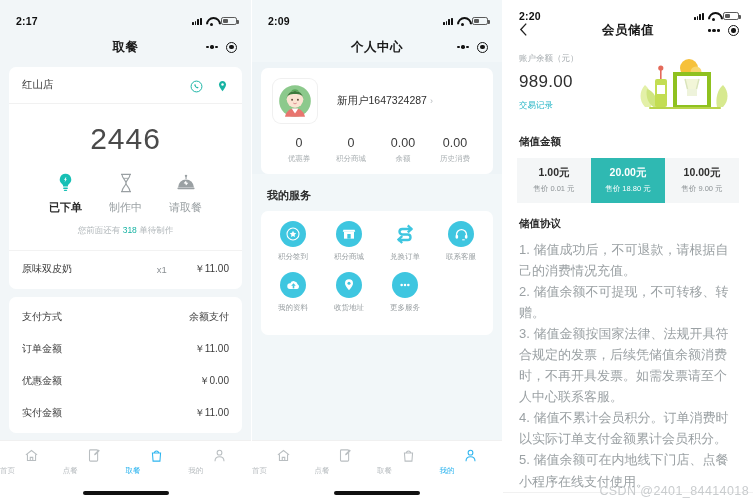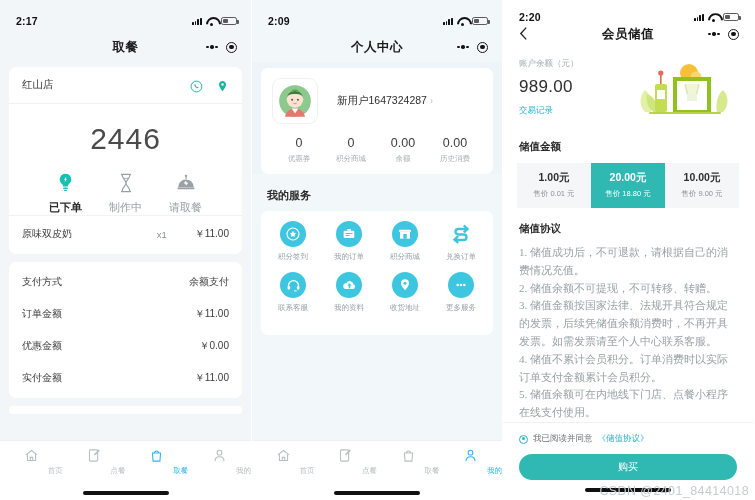--- a/index.html
+++ b/index.html
@@ -81,21 +81,21 @@
 
   .kv-card { background:#fff; margin: 8px 9px 0; border-radius:7px; padding: 4px 13px; }
   .kv { display:flex; align-items:center; justify-content:space-between; padding: 9px 0; font-size: 10px; color:#3a3a3a; }
   .kv .v { color:#3c3c3c; }
 
   
   .tabbar {
     height: 46px; background:#fff; border-top:1px solid #f0f0f0;
     display:flex; align-items:flex-start; padding-top: 5px;
   }
-  .tab { flex:1; text-align:right; }
+  .tab { flex:1; text-align:left; }
   .tab .tglyph { height: 18px; display:flex; align-items:center; justify-content:center; color:#b9bec1; }
   .tab .tlbl { font-size: 7.5px; color:#b9bec1; margin-top: 2px; }
   .tab.on .tglyph, .tab.on .tlbl { color:#2fb5ef; }
   .homebar { height: 14px; background:#fff; display:flex; align-items:center; justify-content:center; }
   .homebar i { display:block; width: 86px; height: 3.4px; background:#111; border-radius:2px; }
 
   
   .p2 { background:#f2f7f9; height:100%; display:flex; flex-direction:column; }
   .p2-head { background:#eef4f7; padding: 6px 0 0; }
   .user-card { background:#fff; margin:0 9px; border-radius:7px; padding: 11px 12px 10px; }
@@ -129,21 +129,21 @@
   .sec-title { font-size: 10.5px; font-weight:bold; color:#2b2b2b; margin: 14px 0 0 16px; }
   .amt-row { display:flex; gap: 0; margin: 9px 14px 0; }
   .amt { flex:1; background:#f4f6f7; padding: 8px 0 9px; text-align:center; }
   .amt.sel { background:#2fb9b2; }
   .amt .big { font-size: 10.5px; font-weight:bold; color:#2e2e2e; }
   .amt .sub { font-size: 7.5px; color:#8d9396; margin-top: 4px; }
   .amt.sel .big, .amt.sel .sub { color:#fff; }
 
   .agr-title { font-size: 10.5px; font-weight:bold; color:#2b2b2b; margin: 14px 0 0 16px; }
   .agr-list { margin: 8px 16px 0; }
-  .agr-list li { list-style:none; font-size: 11px; line-height: 1.62; color:#9ba1a4;font-family:Liberation Serif, serif; }
+  .agr-list li { list-style:none; font-size: 13px; line-height: 1.62; color:#9ba1a4; }
 
   .p3-foot { margin-top:auto; padding: 0 16px 0; border-top:1px solid #f1f1f1; }
   .agree { display:flex; align-items:center; gap:5px; padding: 10px 0 9px; }
   .radio { width: 9px; height: 9px; border-radius:50%; border: 1.4px solid #27b6c6; position:relative; }
   .radio:after{ content:""; position:absolute; left:1.6px; top:1.6px; width:3.4px; height:3.4px; border-radius:50%; background:#27b6c6; }
   .agree .t1 { font-size: 8.5px; color:#6b7174; }
   .agree .t2 { font-size: 8.5px; color:#27b6c6; }
   .buy {
     display:block; width:100%; height: 26px; border:none; border-radius: 13px;
     background:#2fb9b2; color:#fff; font-size: 10px; font-family: inherit;
@@ -241,20 +241,25 @@
                 <rect x="2" y="19.4" width="24" height="2.3" rx="1.1" fill="#9aa0a3"></rect>
                 <rect x="13.2" y="3.5" width="1.7" height="4" rx=".8" fill="#9aa0a3"></rect>
                 <circle cx="14" cy="3" r="1.7" fill="#9aa0a3"></circle>
                 <path d="M11 13l3-3.2 1 3h2.3l-3.3 3.6-1-2.8H11z" fill="#fff"></path>
               </svg>
             </div>
             <div class="lbl">请取餐</div>
           </div>
         </div>
 
+        <div class="queue">
+          <span>您前面还有</span>
+          <b>318</b>
+          <span>单待制作</span>
+        </div>
 
         <div class="item-row">
           <span>原味双皮奶</span>
           <span class="item-qty">x1</span>
           <span class="item-price">￥11.00</span>
         </div>
       </div>
 
       <div class="kv-card">
         <div class="kv">
@@ -402,31 +407,20 @@
         <div class="svc">
           <div class="bub">
             <svg width="16" height="16" viewBox="0 0 24 24">
                 <circle cx="12" cy="12" r="9" fill="none" stroke="#fff" stroke-width="1.6"></circle>
                 <path d="M12 7.2l1.5 3.1 3.4.5-2.5 2.4.6 3.4-3-1.6-3 1.6.6-3.4-2.5-2.4 3.4-.5z" fill="#fff"></path>
               </svg>
           </div>
           <div class="lbl">积分签到</div>
         </div>
 
-        <div class="svc">
-          <div class="bub">
-            <svg width="16" height="16" viewBox="0 0 24 24">
-                <rect x="4" y="7" width="16" height="11" rx="1.6" fill="#fff"></rect>
-                <rect x="7" y="10.5" width="10" height="1.4" fill="#3ec6e0"></rect>
-                <rect x="7" y="13.4" width="6" height="1.4" fill="#3ec6e0"></rect>
-                <rect x="9" y="4.6" width="6" height="2.4" rx="1" fill="#fff"></rect>
-              </svg>
-          </div>
-          <div class="lbl">我的订单</div>
-        </div>
 
         <div class="svc">
           <div class="bub">
             <svg width="16" height="16" viewBox="0 0 24 24">
                 <path d="M4.5 8.5h15V19h-15z" fill="#fff"></path>
                 <path d="M3.6 5.5h16.8l1 3H2.6z" fill="#fff"></path>
                 <rect x="9.5" y="12" width="5" height="7" fill="#3ec6e0"></rect>
               </svg>
           </div>
           <div class="lbl">积分商城</div>

